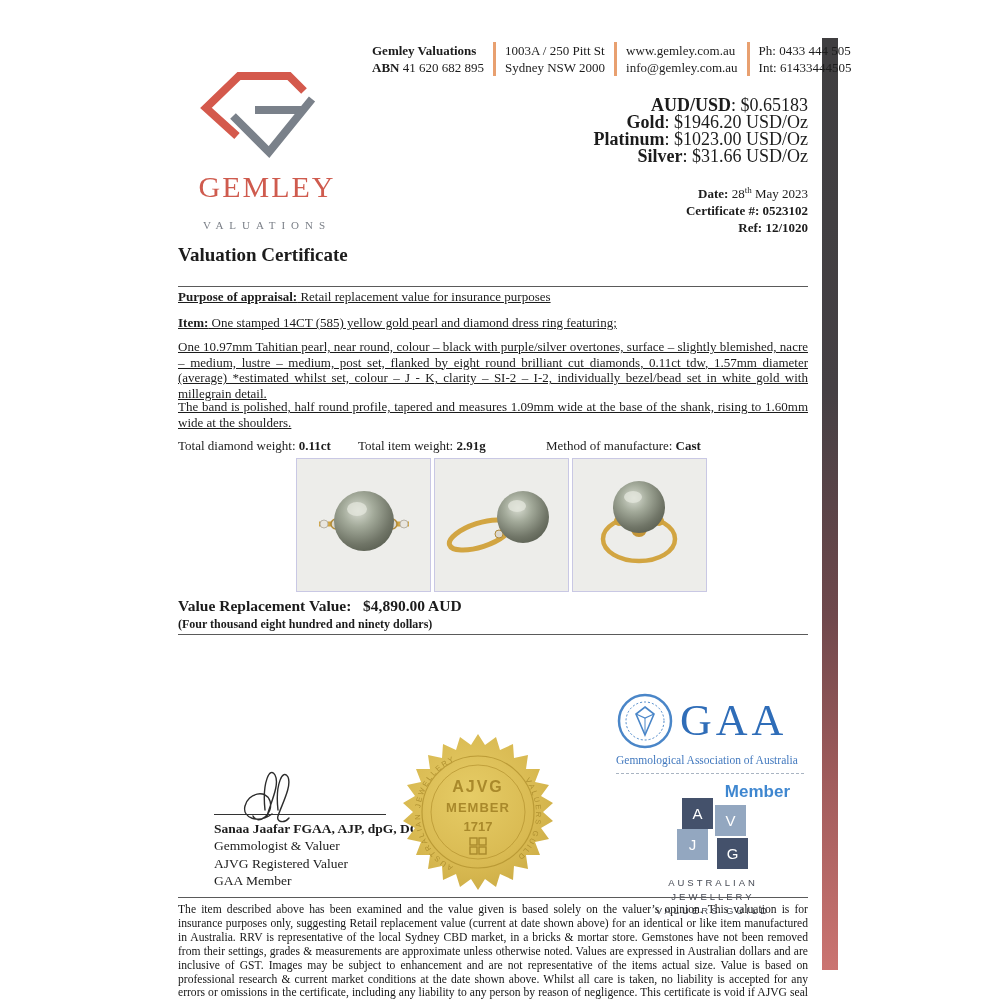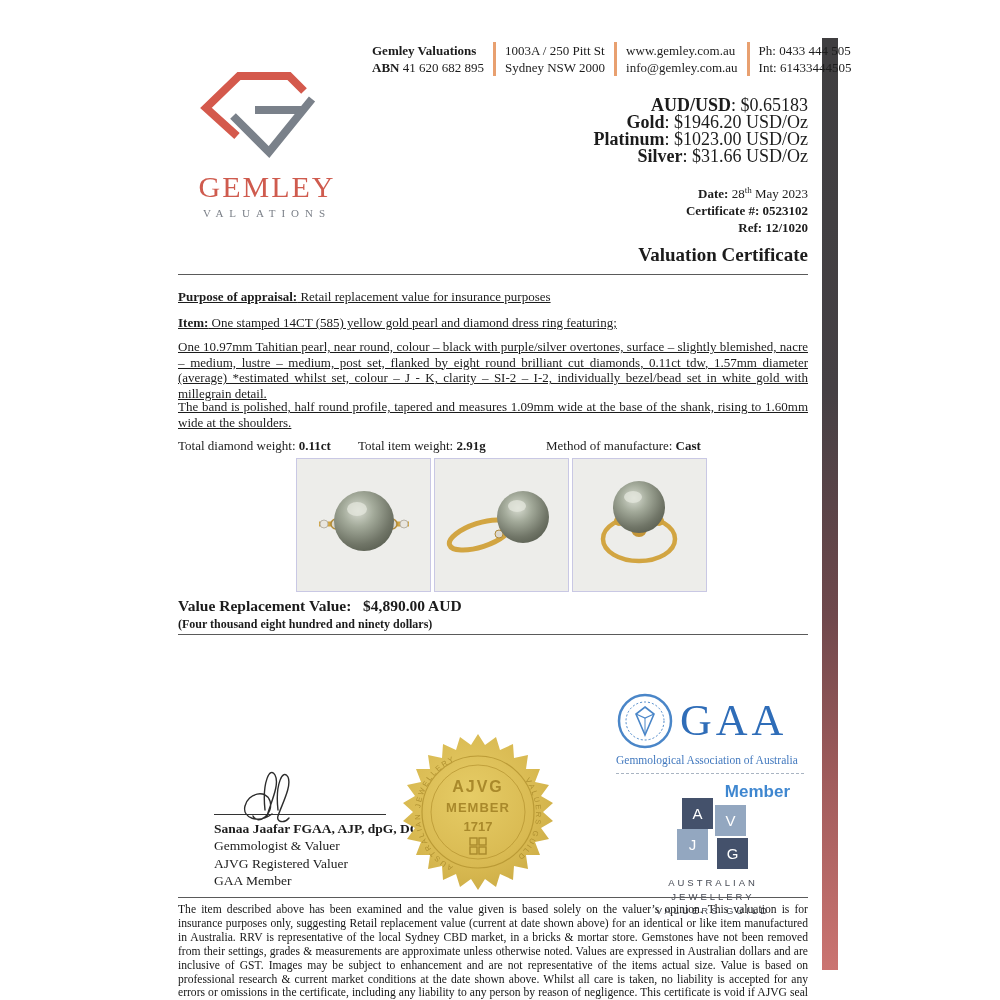--- a/index.html
+++ b/index.html
@@ -14,29 +14,29 @@
   
   #contact{left:372px;top:42px;display:flex;align-items:stretch;font-size:13px;line-height:17px;}
   .contact-col{padding:0 9px;white-space:nowrap;}
   .contact-col:first-child{padding-left:0;}
   .vrule{width:3px;background:#e8a070;}
   .b{font-weight:bold;}
 
   
   #logo{left:192px;top:64px;width:150px;text-align:center;}
   #logo-name{font-size:30px;letter-spacing:2px;color:#cf5b4e;font-weight:normal;margin-top:2px;}
-  #logo-sub{font-size:11px;letter-spacing:6px;color:#7a7f87;margin-top:3px;}
+  #logo-sub{font-size:11px;letter-spacing:6px;color:#7a7f87;margin-top:15px;}
 
   
   #market{right:192px;top:97px;text-align:right;font-size:18px;line-height:17px;}
   #meta{right:192px;top:182px;text-align:right;font-size:13px;line-height:17px;}
   sup{font-size:9px;}
 
   
-  #title-wrap{left:178px;top:244px;width:630px;text-align:right;border-bottom:1px solid #5a5a5a;padding-bottom:8px;}
+  #title-wrap{left:178px;top:244px;width:630px;text-align:left;border-bottom:1px solid #5a5a5a;padding-bottom:20px;}
   #title{font-size:19px;font-weight:bold;}
 
   .line13{font-size:13px;text-decoration:underline;}
   #purpose{left:178px;top:289px;width:630px;}
   #item{left:178px;top:315px;width:630px;}
   #desc1{left:178px;top:339px;width:630px;text-align:justify;line-height:15.6px;}
   #desc2{left:178px;top:399px;width:630px;text-align:justify;line-height:15.6px;}
 
   .weight{font-size:13px;white-space:nowrap;}
 

